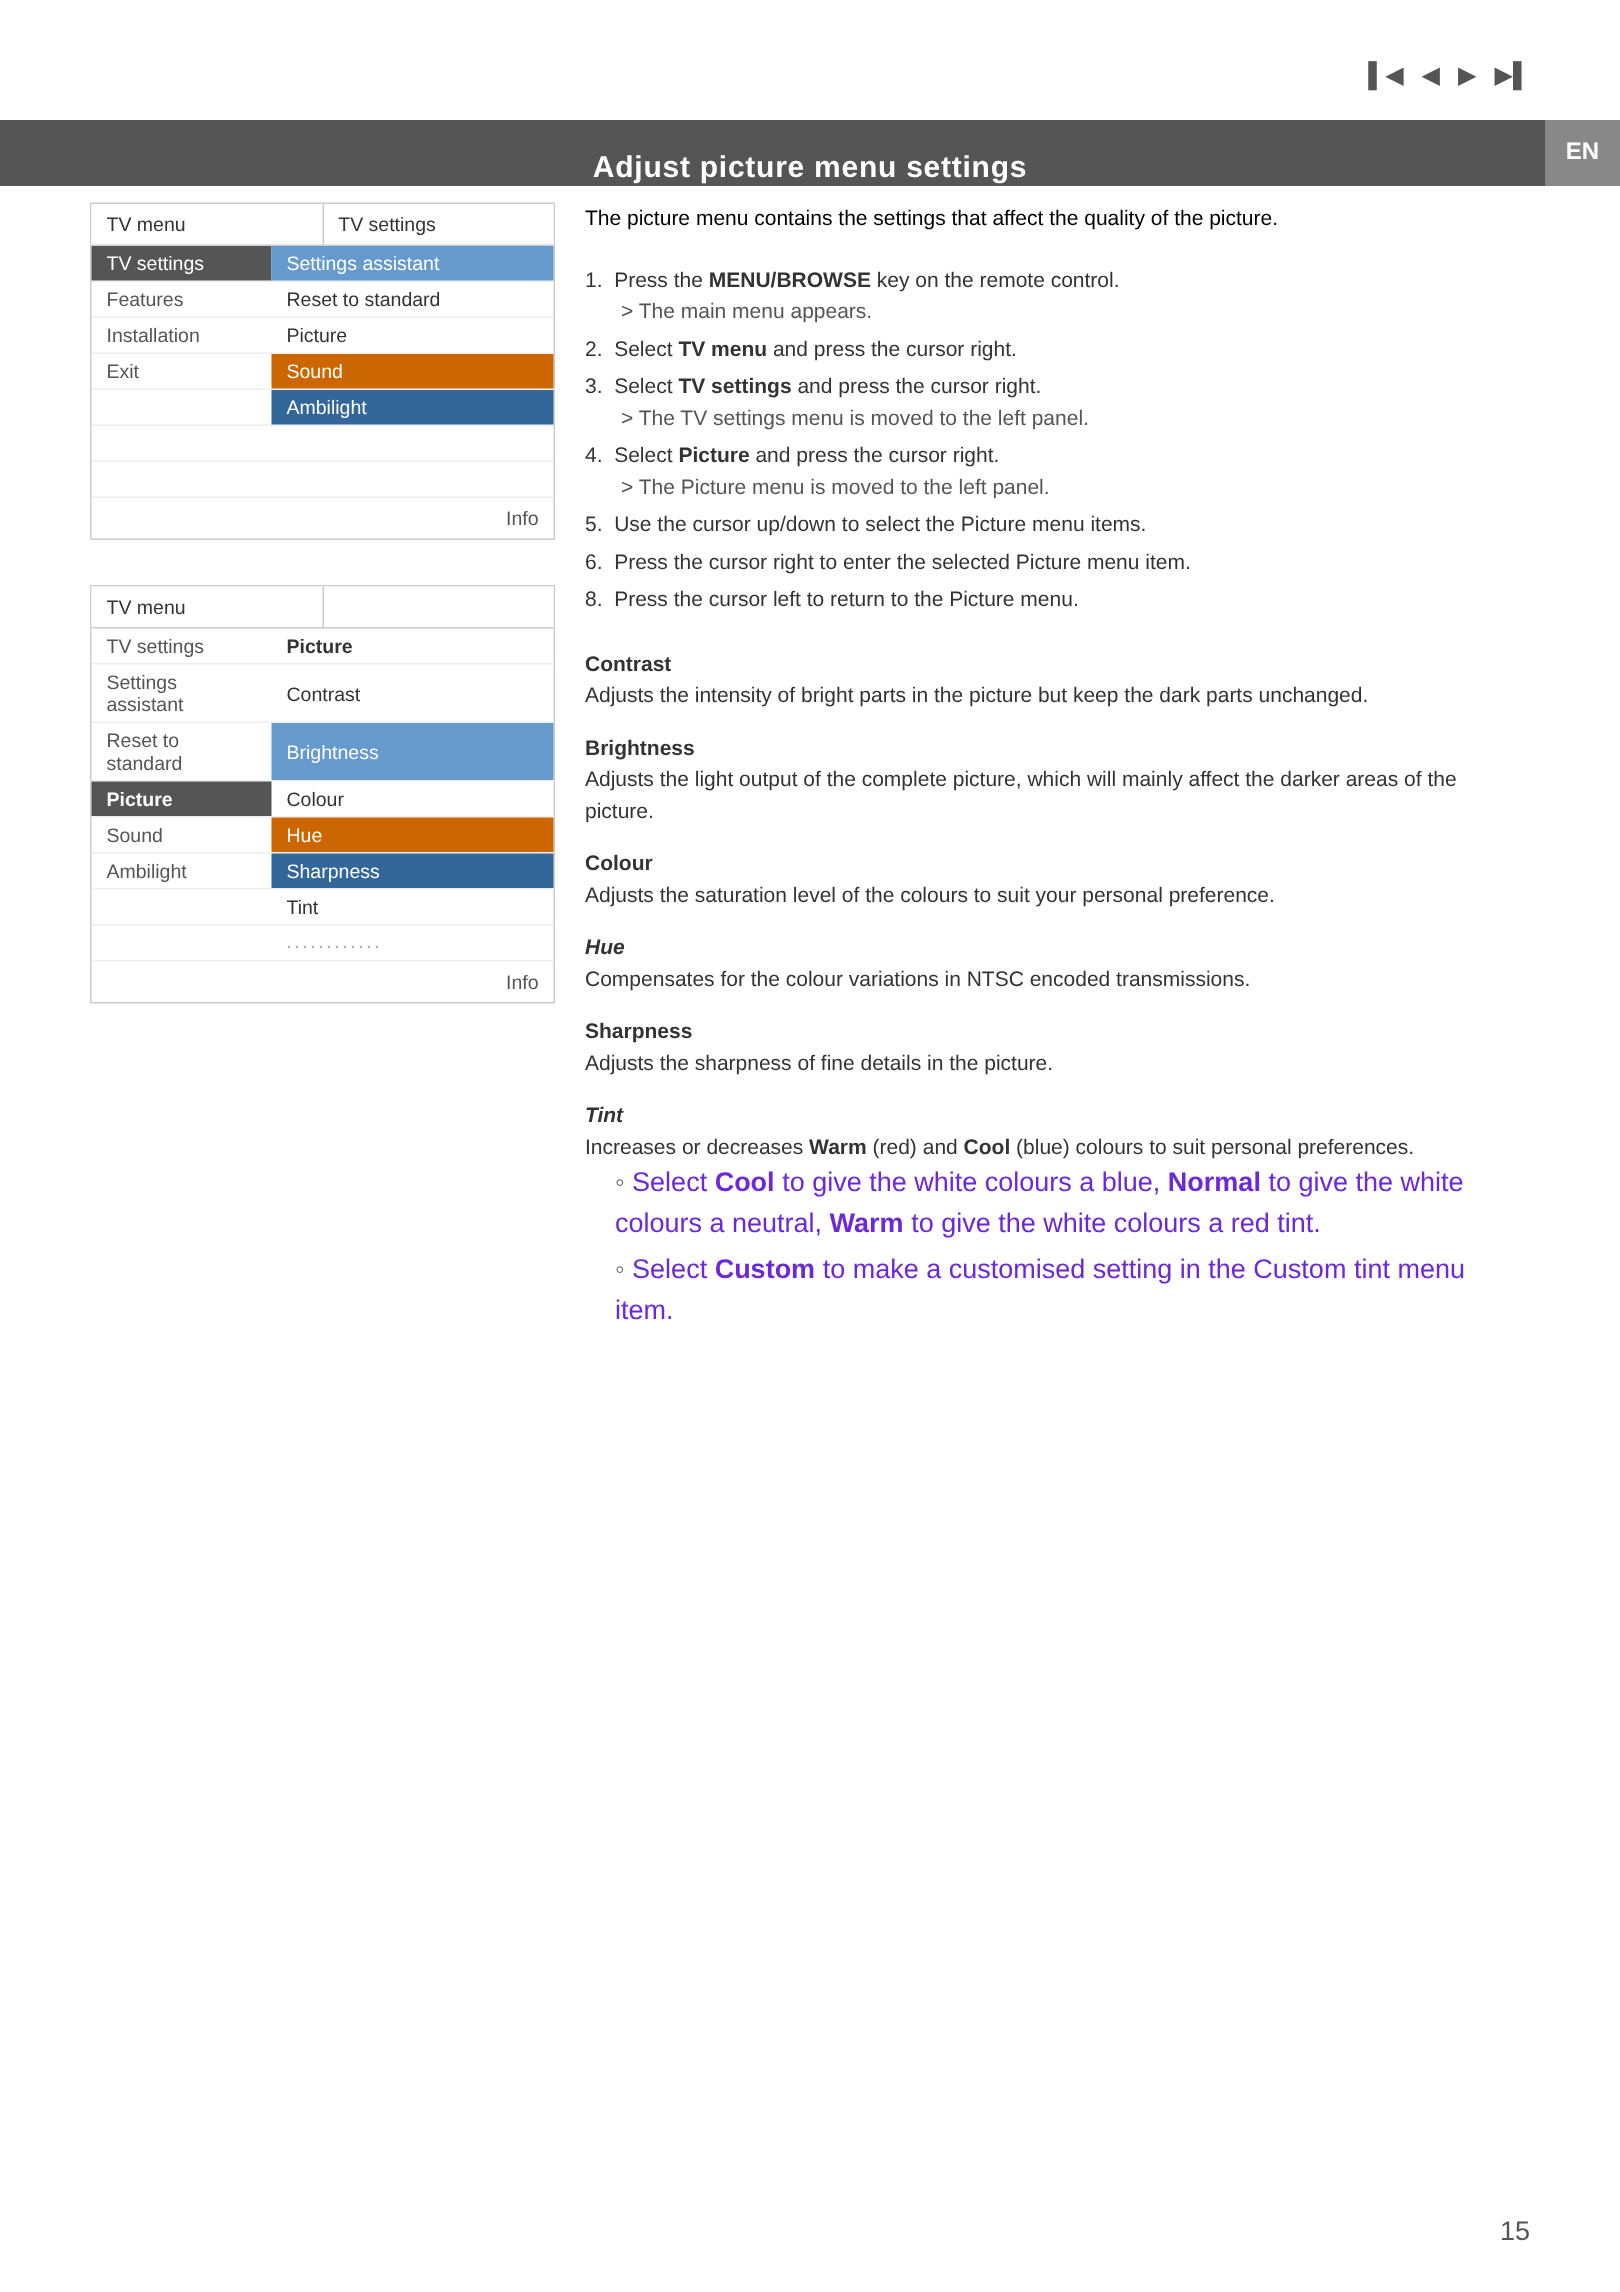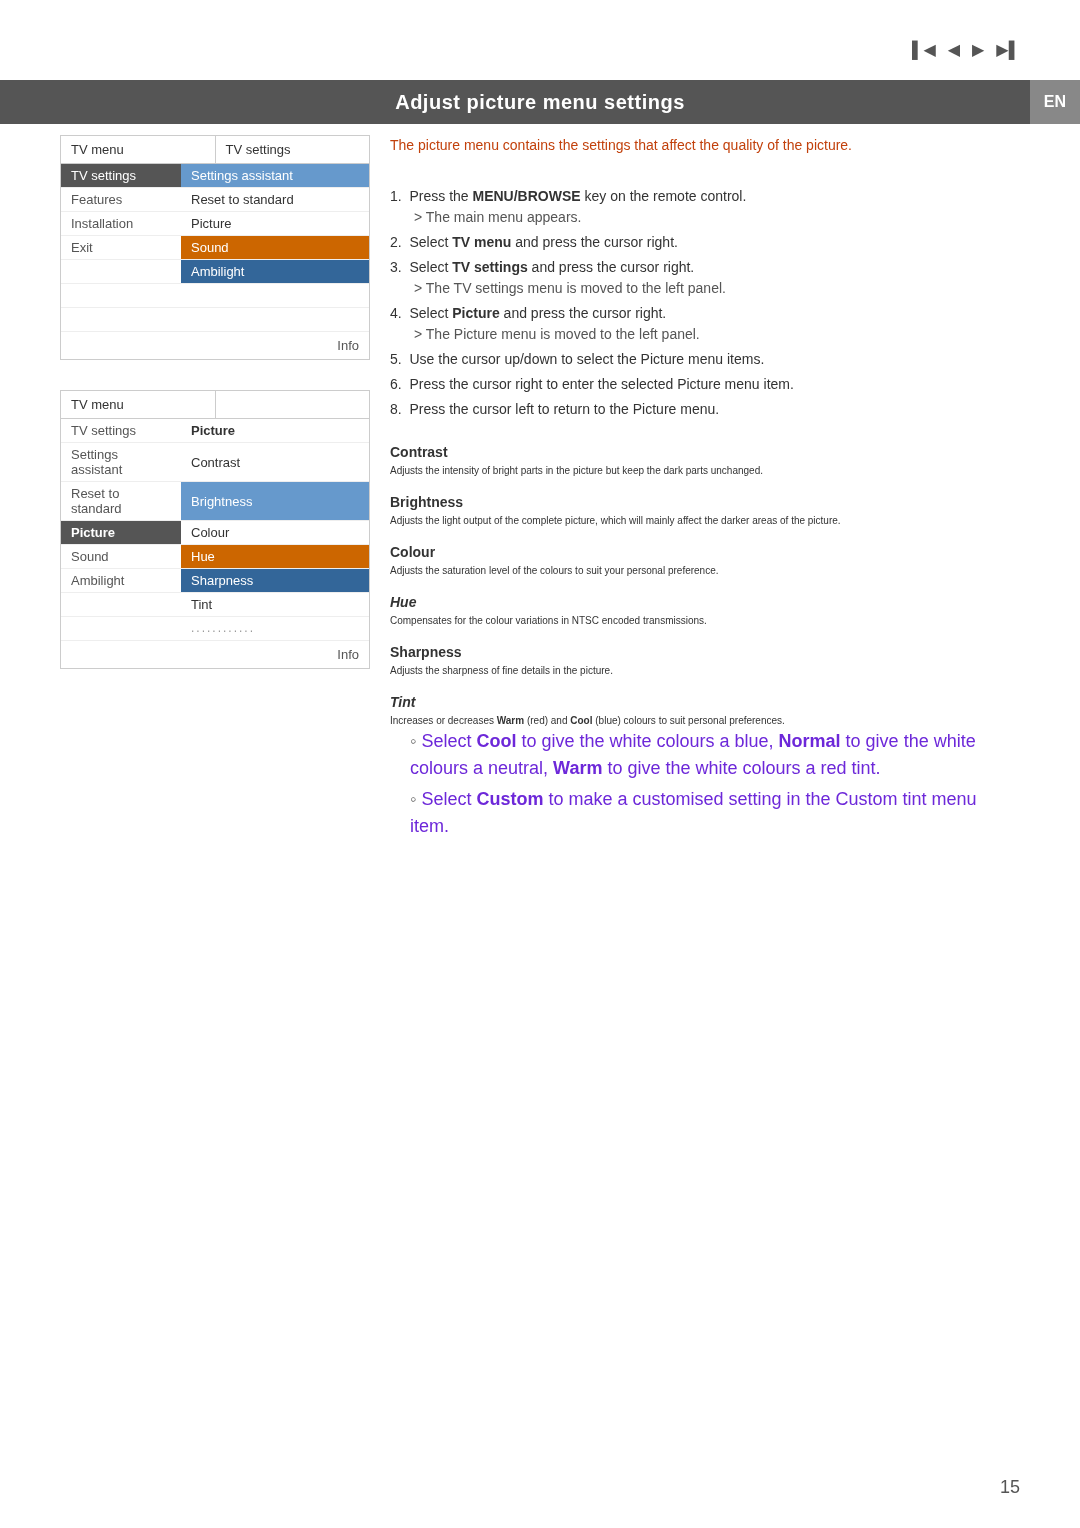--- a/index.html
+++ b/index.html
@@ -31,21 +31,21 @@
 
     
     .title-bar {
       position: absolute;
       top: 80px;
       left: 0;
       right: 0;
       background: #555;
       height: 44px;
       display: flex;
-      align-items: center;
+      align-items: flex-end;
       justify-content: center;
     }
     .title-bar h1 {
       color: #fff;
       font-size: 20px;
       font-weight: bold;
       letter-spacing: 0.5px;
     }
     .title-bar .en-badge {
       position: absolute;
@@ -163,23 +163,23 @@
     
     .right-panel {
       position: absolute;
       left: 330px;
       right: 0;
       top: 0;
     }
 
     .intro-text {
       font-size: 14px;
-      color: #c2410c;
+      color: #000000;
       line-height: 1.5;
-      margin-bottom: 30px;
+      margin-bottom: 20px;
     }
 
     .steps-list {
       list-style: none;
       margin-bottom: 24px;
     }
     .steps-list li {
       font-size: 14px;
       color: #333;
       line-height: 1.5;
@@ -205,21 +205,21 @@
     .section-desc .section-title {
       font-weight: bold;
       font-size: 14px;
       margin-bottom: 3px;
     }
     .section-desc .section-title.italic {
       font-style: italic;
       font-weight: bold;
     }
     .section-desc p {
-      font-size: 10px;
+      font-size: 14px;
       color: #333;
       line-height: 1.5;
     }
     .section-desc ul {
       list-style: none;
       padding-left: 20px;
     }
     .section-desc ul li {
       font-size: 18px;
       color: #6d28d9;

